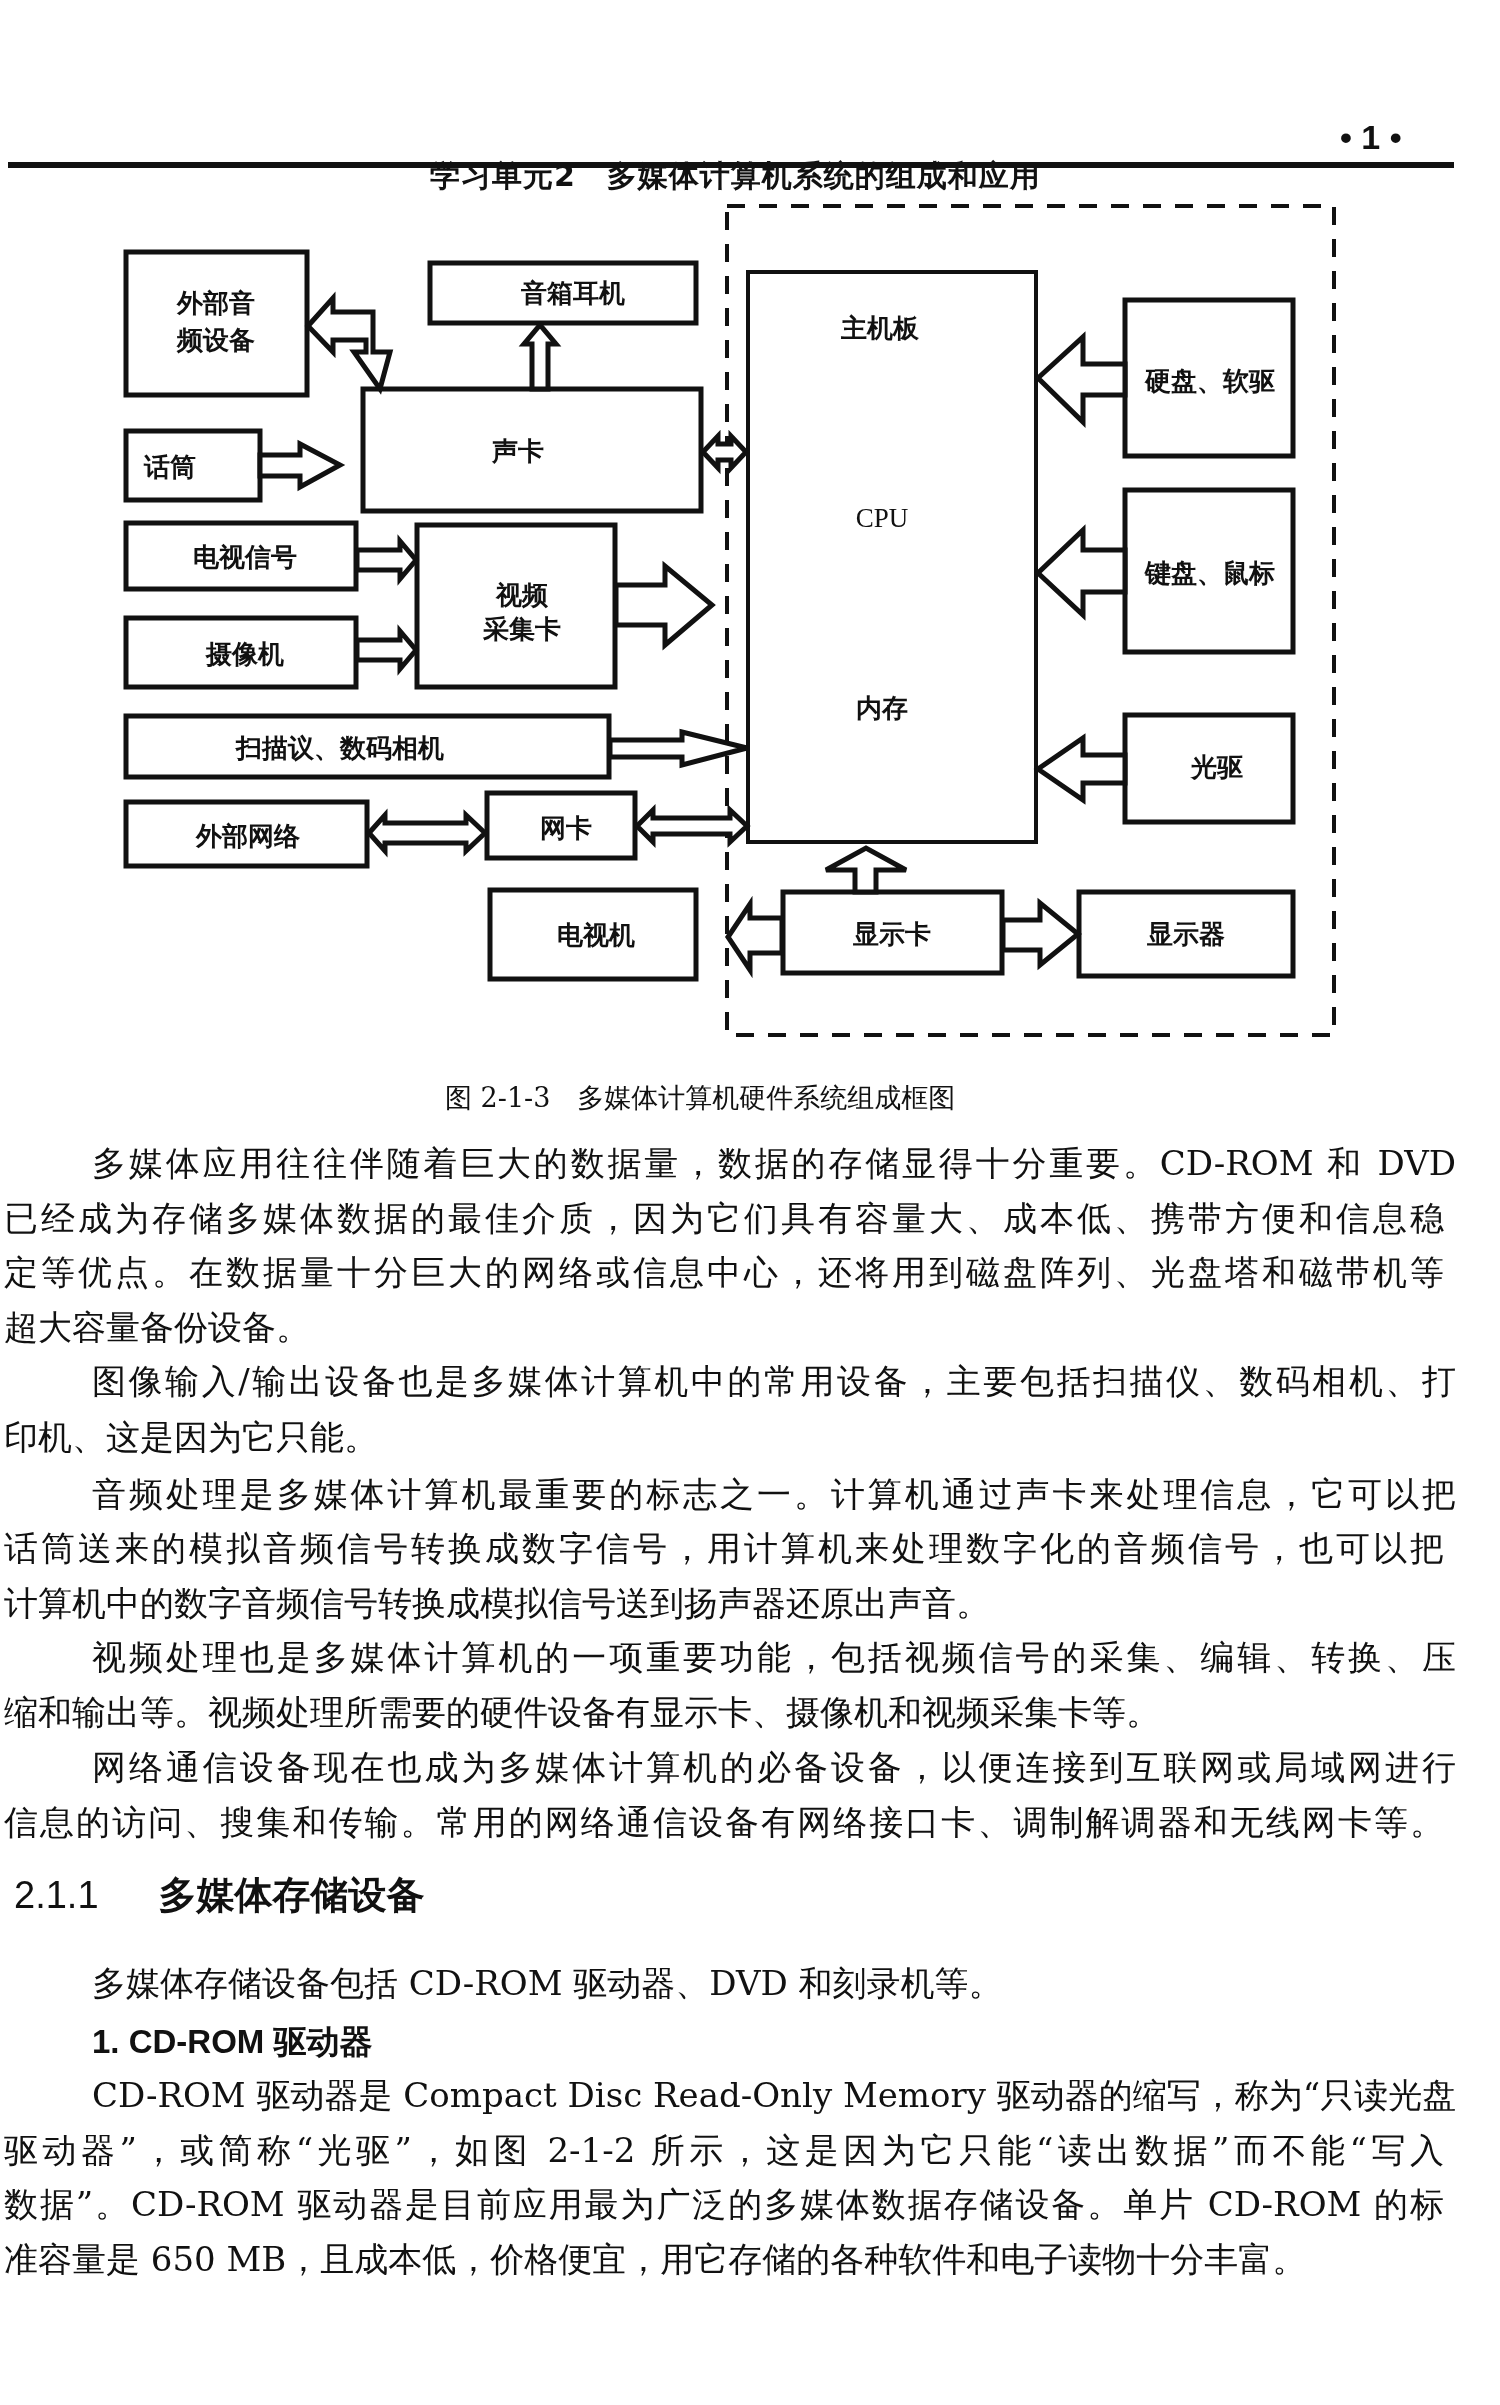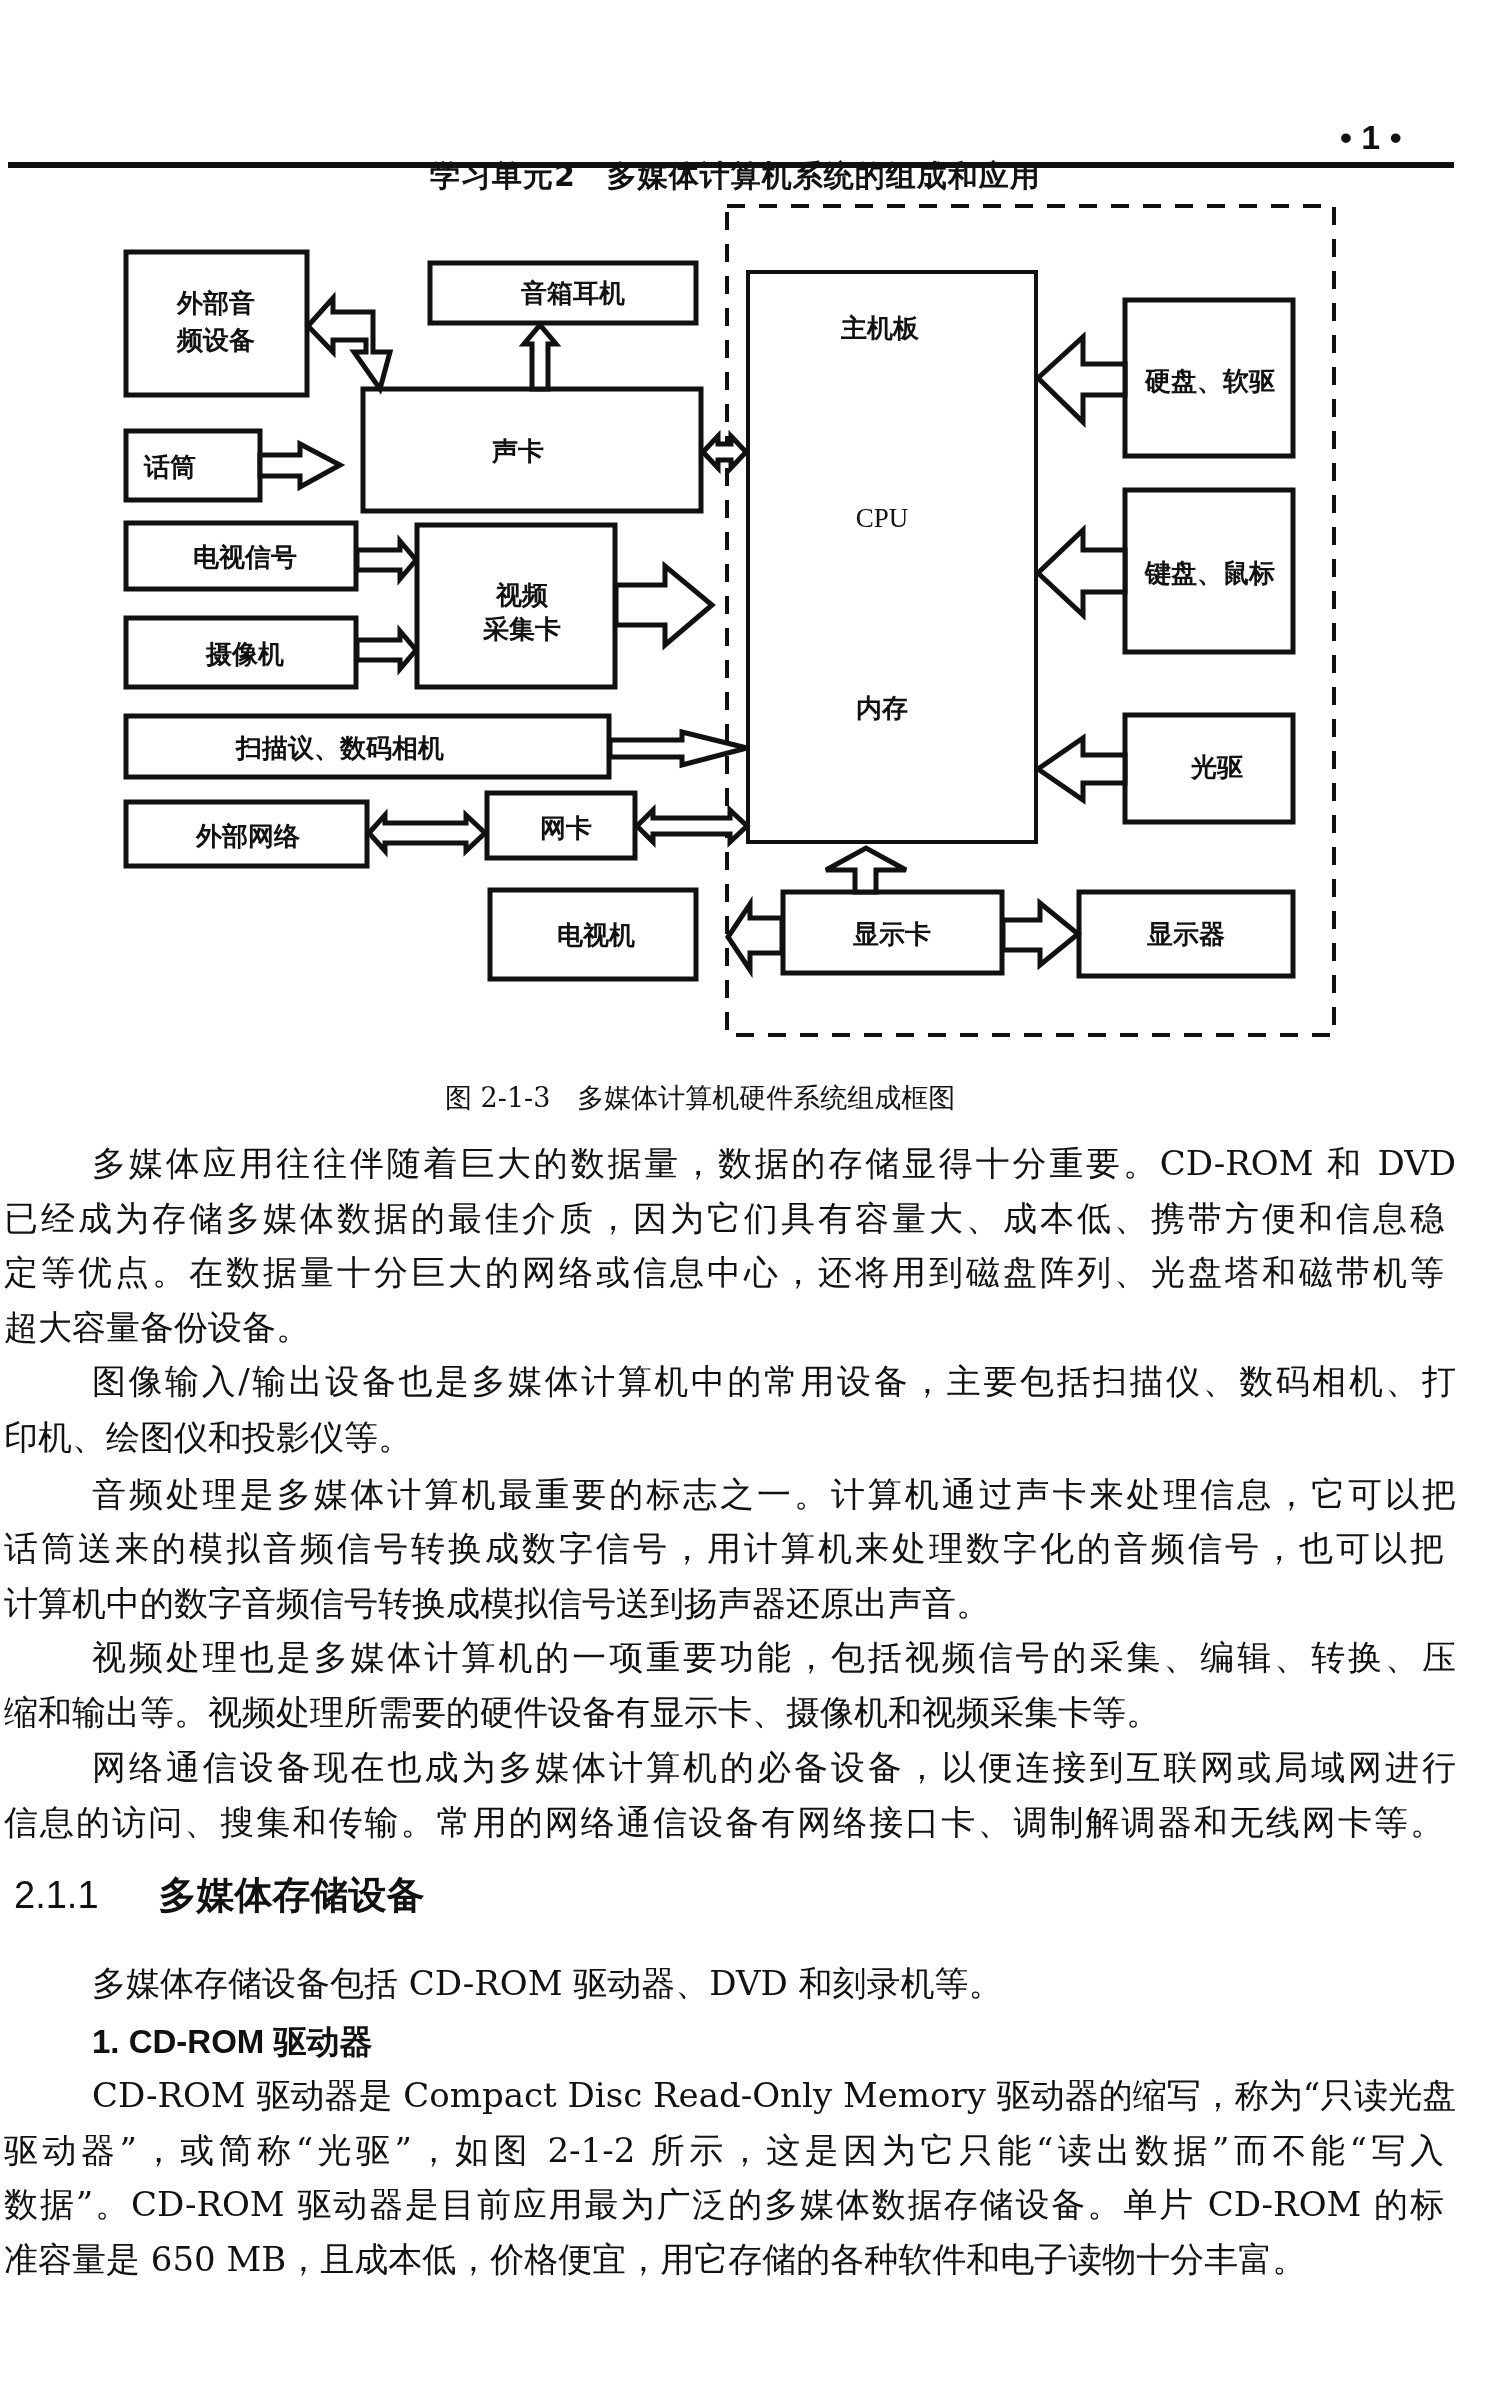--- a/index.html
+++ b/index.html
@@ -110,21 +110,21 @@
 </svg>
 
 <div class="caption">图 2-1-3　多媒体计算机硬件系统组成框图</div>
 
 <div class="body-line indent" style="top:1143px">多媒体应用往往伴随着巨大的数据量，数据的存储显得十分重要。CD-ROM 和 DVD</div>
 <div class="body-line" style="top:1198px">已经成为存储多媒体数据的最佳介质，因为它们具有容量大、成本低、携带方便和信息稳</div>
 <div class="body-line" style="top:1252px">定等优点。在数据量十分巨大的网络或信息中心，还将用到磁盘阵列、光盘塔和磁带机等</div>
 <div class="body-line last" style="top:1307px">超大容量备份设备。</div>
 
 <div class="body-line indent" style="top:1361px">图像输入/输出设备也是多媒体计算机中的常用设备，主要包括扫描仪、数码相机、打</div>
-<div class="body-line last" style="top:1417px">印机、绘图仪和投影仪等。</div>
+<div class="body-line last" style="top:1417px">印机、这是因为它只能。</div>
 
 <div class="body-line indent" style="top:1474px">音频处理是多媒体计算机最重要的标志之一。计算机通过声卡来处理信息，它可以把</div>
 <div class="body-line" style="top:1528px">话筒送来的模拟音频信号转换成数字信号，用计算机来处理数字化的音频信号，也可以把</div>
 <div class="body-line last" style="top:1583px">计算机中的数字音频信号转换成模拟信号送到扬声器还原出声音。</div>
 
 <div class="body-line indent" style="top:1637px">视频处理也是多媒体计算机的一项重要功能，包括视频信号的采集、编辑、转换、压</div>
 <div class="body-line last" style="top:1692px">缩和输出等。视频处理所需要的硬件设备有显示卡、摄像机和视频采集卡等。</div>
 
 <div class="body-line indent" style="top:1747px">网络通信设备现在也成为多媒体计算机的必备设备，以便连接到互联网或局域网进行</div>
 <div class="body-line" style="top:1802px">信息的访问、搜集和传输。常用的网络通信设备有网络接口卡、调制解调器和无线网卡等。</div>

